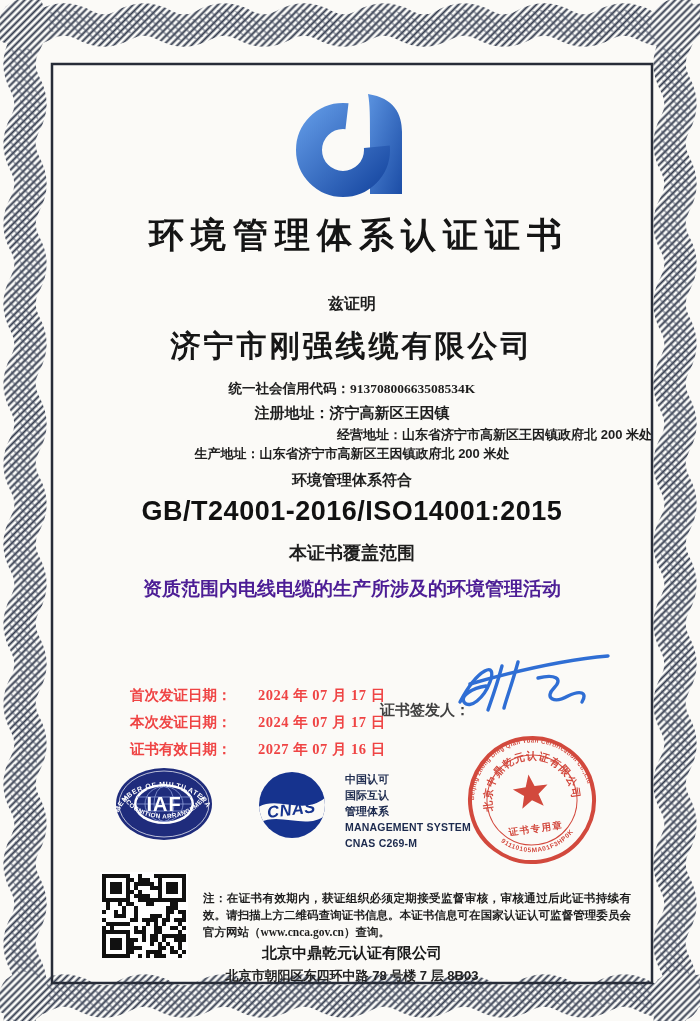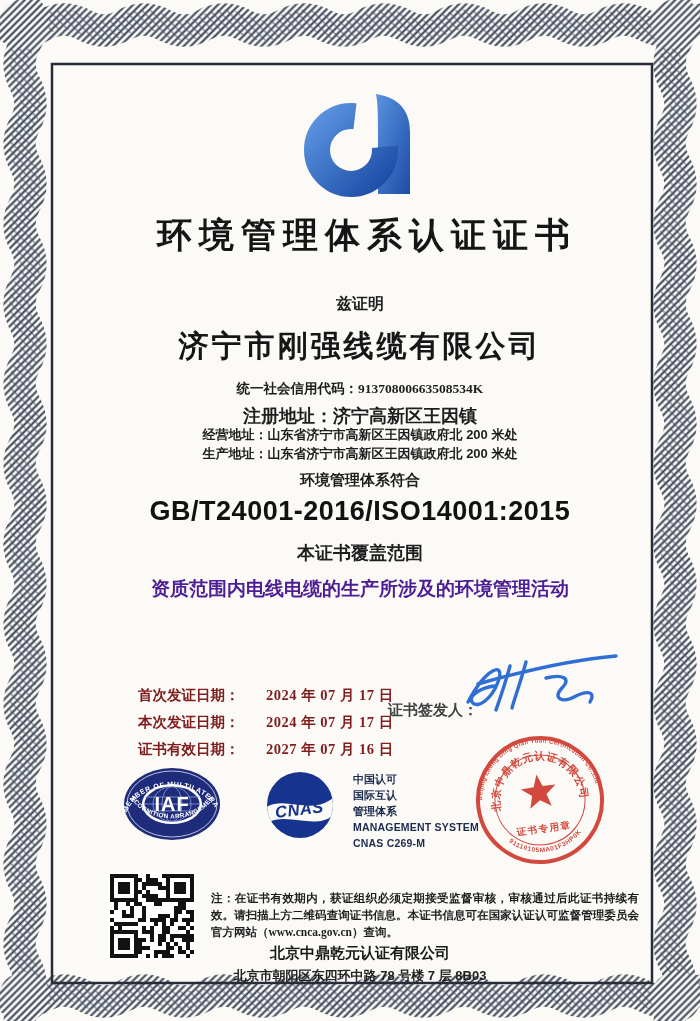--- a/index.html
+++ b/index.html
@@ -1,35 +1,35 @@
 <!DOCTYPE html>
 <html><head>
 <meta charset="utf-8">
 <style>
   html,body{margin:0;padding:0;}
   body{width:700px;height:1021px;background:#ffffff;font-family:"Liberation Sans",sans-serif;}
   .page{position:relative;width:700px;height:1021px;background:#fbfaf7;overflow:hidden;}
   .lace{position:absolute;left:0;top:0;}
-  .content{position:absolute;left:52px;top:64px;width:600px;height:785px;margin-left:8px;}
+  .content{position:absolute;left:52px;top:64px;width:600px;height:785px;}
   .abs{position:absolute;}
   .c{position:absolute;left:0;width:600px;text-align:center;color:#1e1e1e;}
   .sans{font-family:"Liberation Sans",sans-serif;}
   .title{top:148px;font-size:35px;font-weight:700;letter-spacing:7px;padding-left:7px;color:#151515;}
   .certno{top:203px;font-size:15px;font-weight:600;}
   .certify{top:230px;font-size:16px;font-weight:600;}
   .company{top:262px;font-size:30px;font-weight:700;letter-spacing:3px;color:#161616;}
   .credit{top:316px;font-size:13.5px;font-weight:600;font-family:"Liberation Serif",serif;}
-  .addr1{top:340px;font-size:18px;font-weight:600;}
-  .addr2{top:362px;font-size:13px;font-weight:600;}
+  .addr1{top:340px;font-size:15px;font-weight:600;}
+  .addr2{top:362px;font-size:13px;font-weight:600;text-align:right;}
   .addr3{top:381px;font-size:13px;font-weight:600;}
   .conform{top:407px;font-size:15px;font-weight:600;}
   .standard{top:432px;font-size:27px;font-weight:700;letter-spacing:.5px;color:#111;}
   .scopelabel{top:477px;font-size:18px;font-weight:700;}
   .scope{top:512px;font-size:19px;font-weight:700;color:#4c1d95;}
-  .dates{position:absolute;left:78px;top:622px;font-family:"Liberation Serif",serif;font-size:14.5px;font-weight:700;color:#7f1d1d;}
+  .dates{position:absolute;left:78px;top:622px;font-family:"Liberation Serif",serif;font-size:14.5px;font-weight:700;color:#ef4444;}
   .dates .row{margin-bottom:8px;display:flex;}
   .dates .lab{width:118px;}
   .dates .val{margin-left:10px;letter-spacing:.5px;}
   .signer{position:absolute;left:328px;top:637px;font-family:"Liberation Serif",serif;font-size:15px;font-weight:700;color:#404040;}
   .cnastext{position:absolute;left:293px;top:707px;color:#1c2a4e;font-weight:700;line-height:16px;font-size:11px;}
   .cnastext .en{font-size:10.5px;letter-spacing:.2px;}
   .note{position:absolute;left:151px;top:826px;width:428px;font-family:"Liberation Serif",serif;font-size:11.5px;font-weight:700;line-height:17px;color:#1d1d1d;text-align:justify;}
   .footco{top:880px;font-size:15px;font-weight:700;color:#181818;}
   .footaddr{top:903px;font-size:13px;font-weight:600;color:#222;}
 </style>

